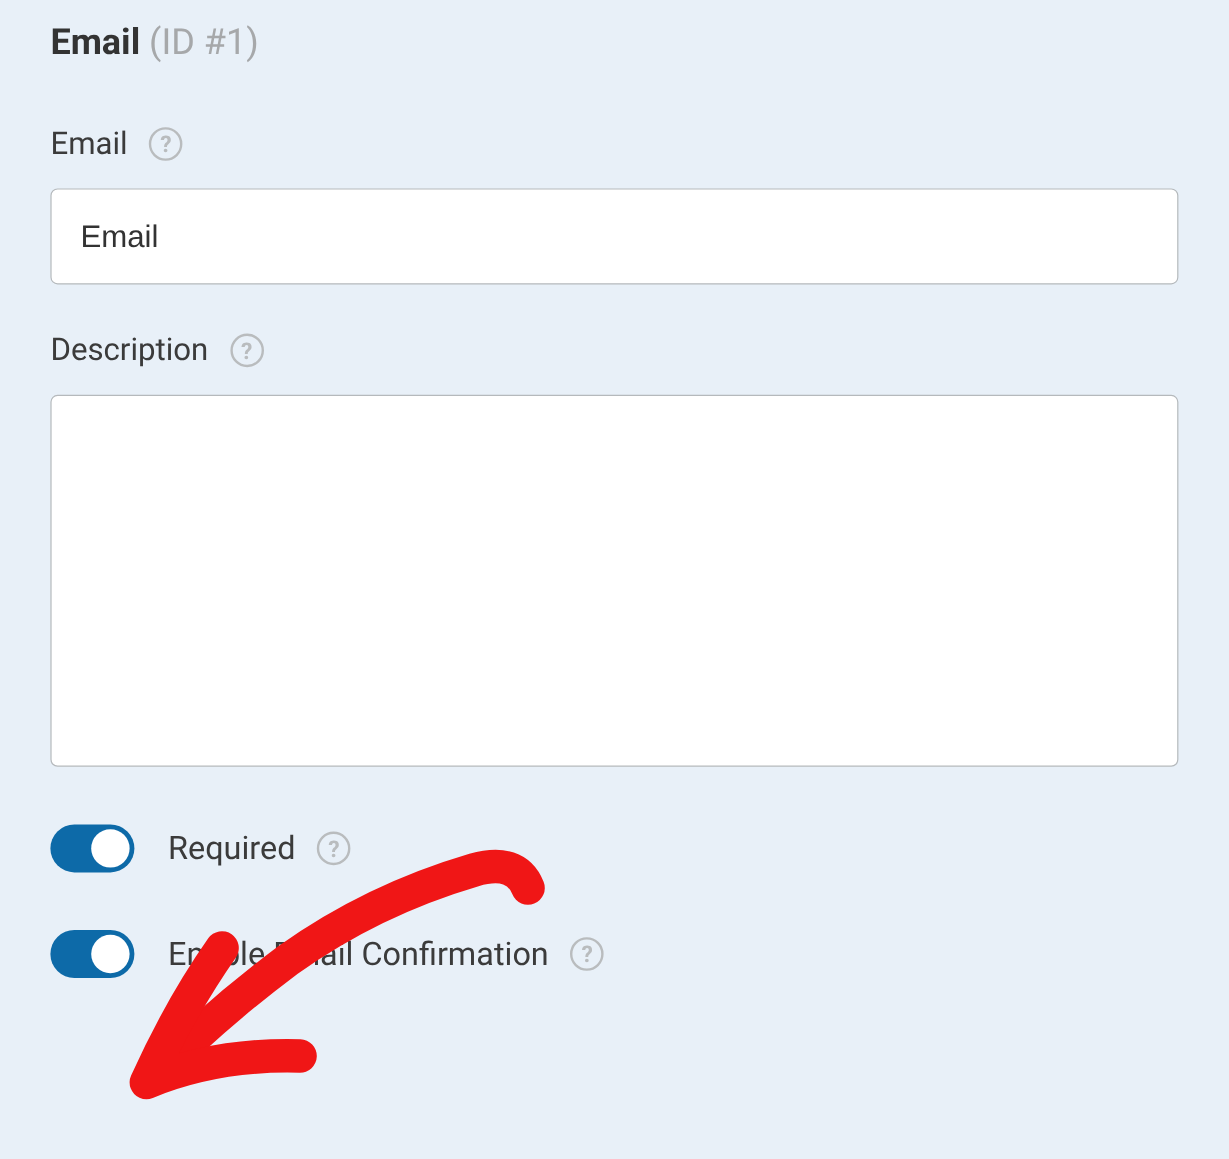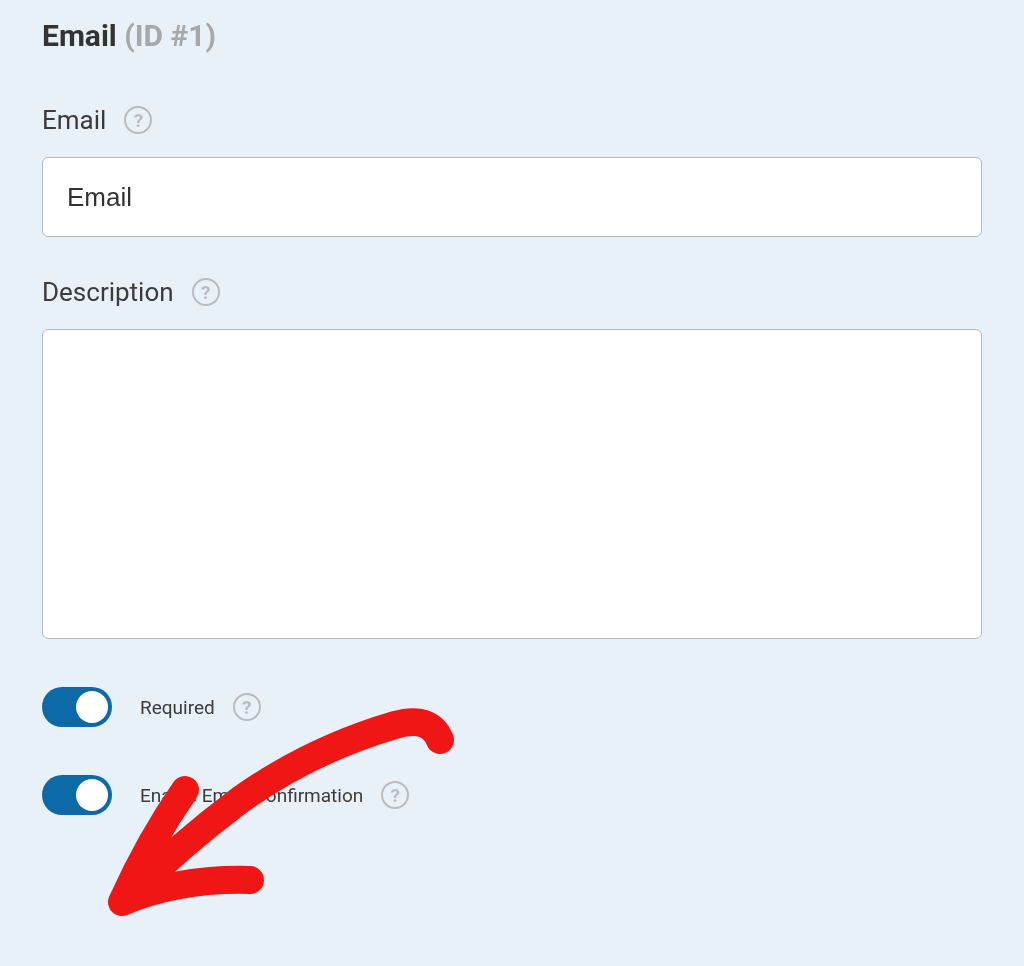--- a/index.html
+++ b/index.html
@@ -17,21 +17,21 @@
     }
     .header {
       font-size: 30px;
       margin-bottom: 52px;
     }
     .header .title {
       font-weight: 700;
       color: #333;
     }
     .header .id {
-      font-weight: 700;
+      font-weight: 400;
       color: #a6a8aa;
     }
     .field-group {
       margin-bottom: 40px;
     }
     .field-label {
       display: flex;
       align-items: center;
       font-size: 26px;
       color: #3b3b3b;
@@ -95,21 +95,21 @@
     .toggle-knob {
       position: absolute;
       top: 4px;
       right: 4px;
       width: 32px;
       height: 32px;
       background: #fff;
       border-radius: 50%;
     }
     .toggle-label {
-      font-size: 19px;
+      font-size: 27px;
       color: #3b3b3b;
     }
     .arrow-overlay {
       position: absolute;
       pointer-events: none;
       left: 60px;
       top: 680px;
       width: 420px;
       height: 260px;
     }

